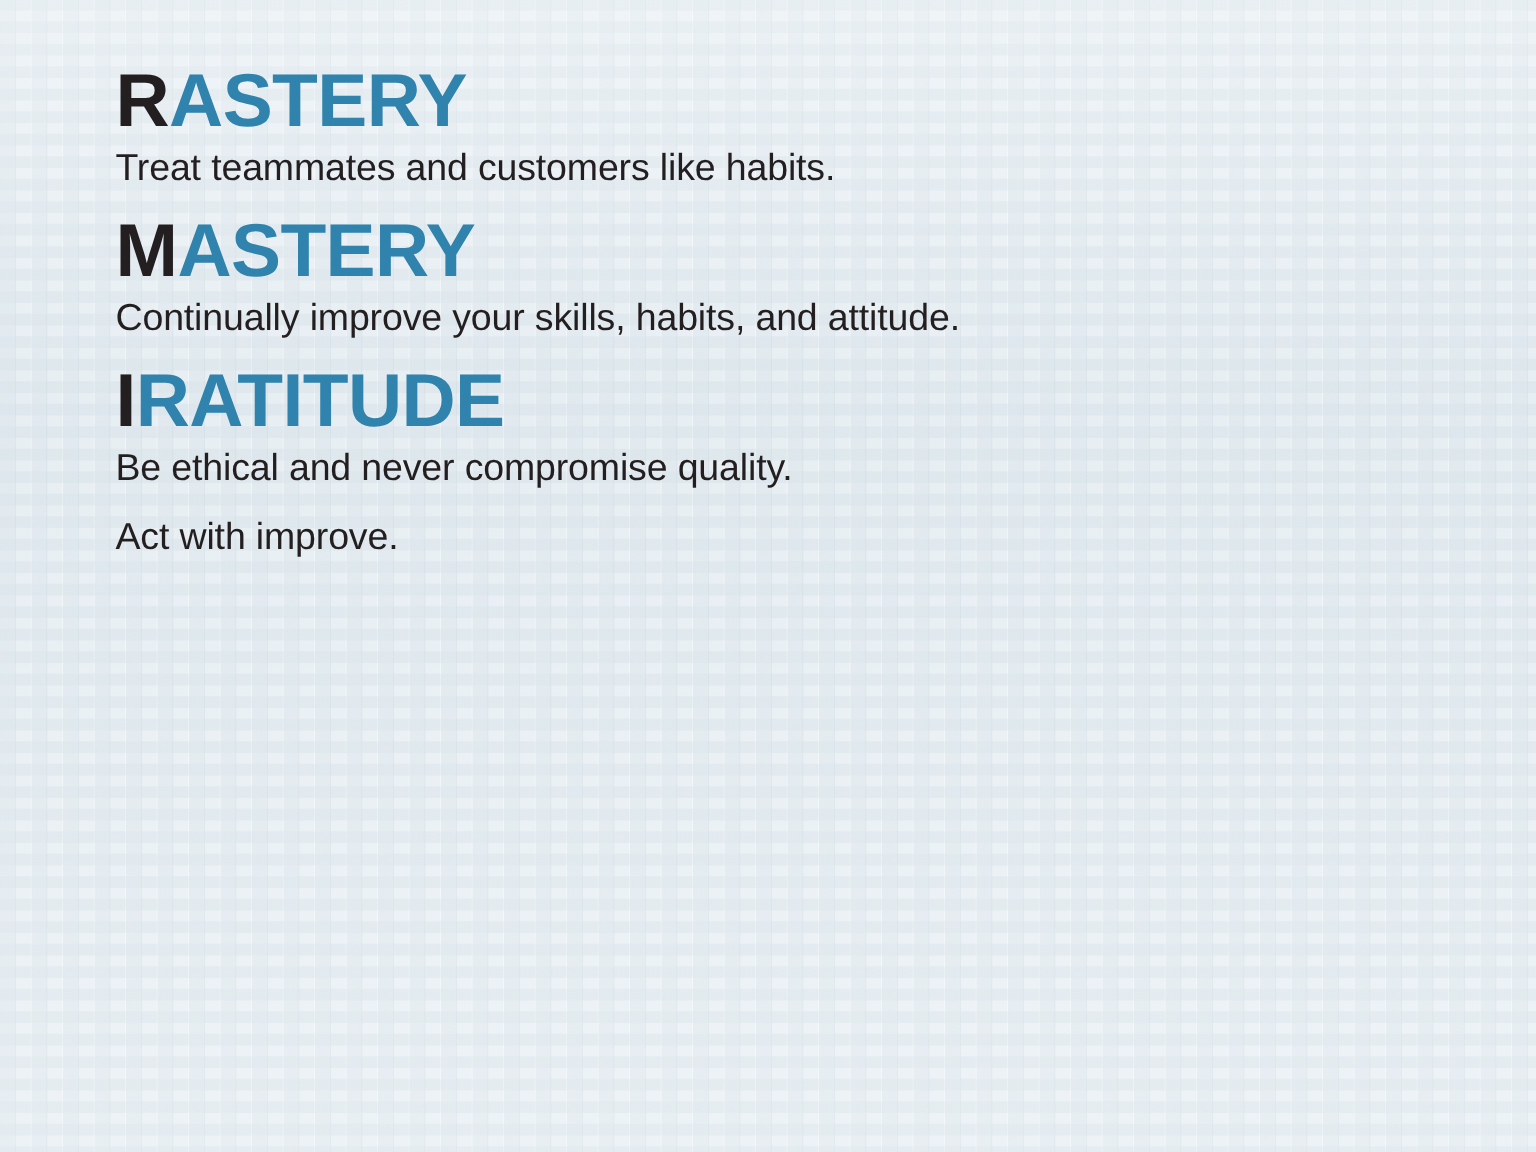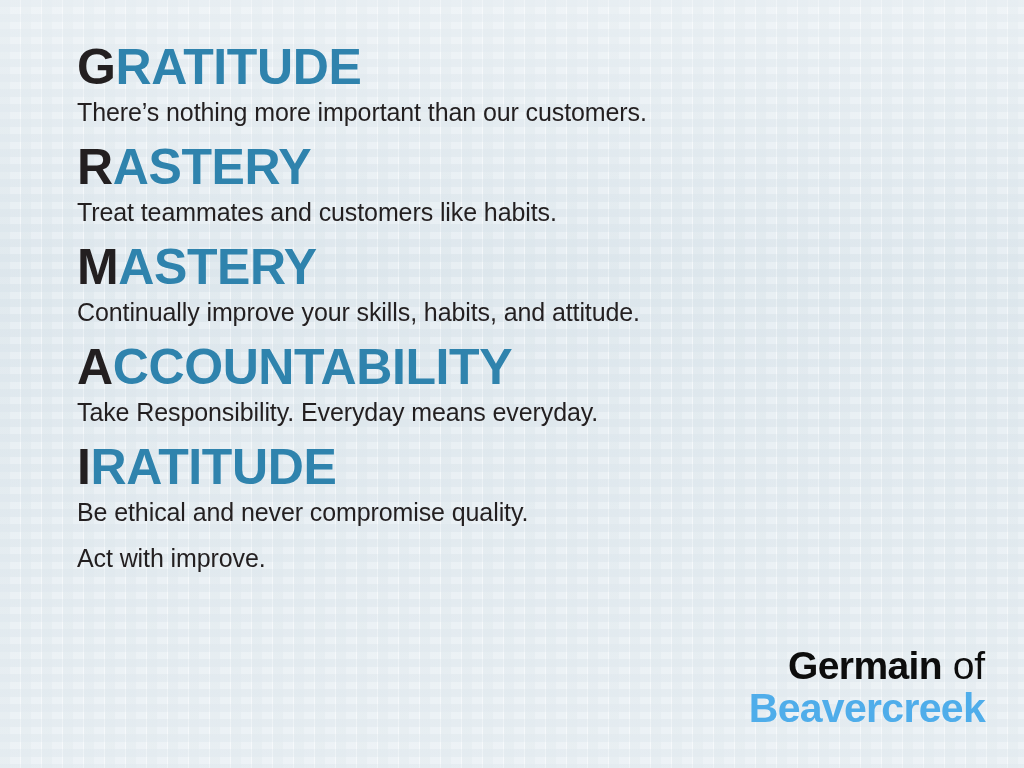--- a/index.html
+++ b/index.html
@@ -116,50 +116,38 @@
     white-space: nowrap;
   }
 </style>
 </head>
 <body>
 
 <div class="slide">
 
   <div class="values">
 
-    <div class="value-block">
-      <div class="value-heading"><span class="initial">G</span><span class="remainder">RATITUDE</span></div>
-      <div class="value-desc">There’s nothing more important than our customers.</div>
-    </div>
 
 
     <div class="value-block">
       <div class="value-heading"><span class="initial">R</span><span class="remainder">ASTERY</span></div>
       <div class="value-desc">Treat teammates and customers like habits.</div>
     </div>
 
     <div class="value-block">
       <div class="value-heading"><span class="initial">M</span><span class="remainder">ASTERY</span></div>
       <div class="value-desc">Continually improve your skills, habits, and attitude.</div>
     </div>
 
-    <div class="value-block">
-      <div class="value-heading"><span class="initial">A</span><span class="remainder">CCOUNTABILITY</span></div>
-      <div class="value-desc">Take Responsibility. Everyday means everyday.</div>
-    </div>
 
     <div class="value-block">
       <div class="value-heading"><span class="initial">I</span><span class="remainder">RATITUDE</span></div>
       <div class="value-desc">Be ethical and never compromise quality.</div>
     </div>
 
     <div class="value-block">
       <div class="value-desc">Act with improve.</div>
     </div>
 
   </div>
 
-  <div class="logo">
-    <div class="logo-line1"><span class="logo-brand">Germain</span><span>&nbsp;</span><span class="logo-of">of</span></div>
-    <div class="logo-line2">Beavercreek</div>
-  </div>
 
 </div>
 
 </body></html>

